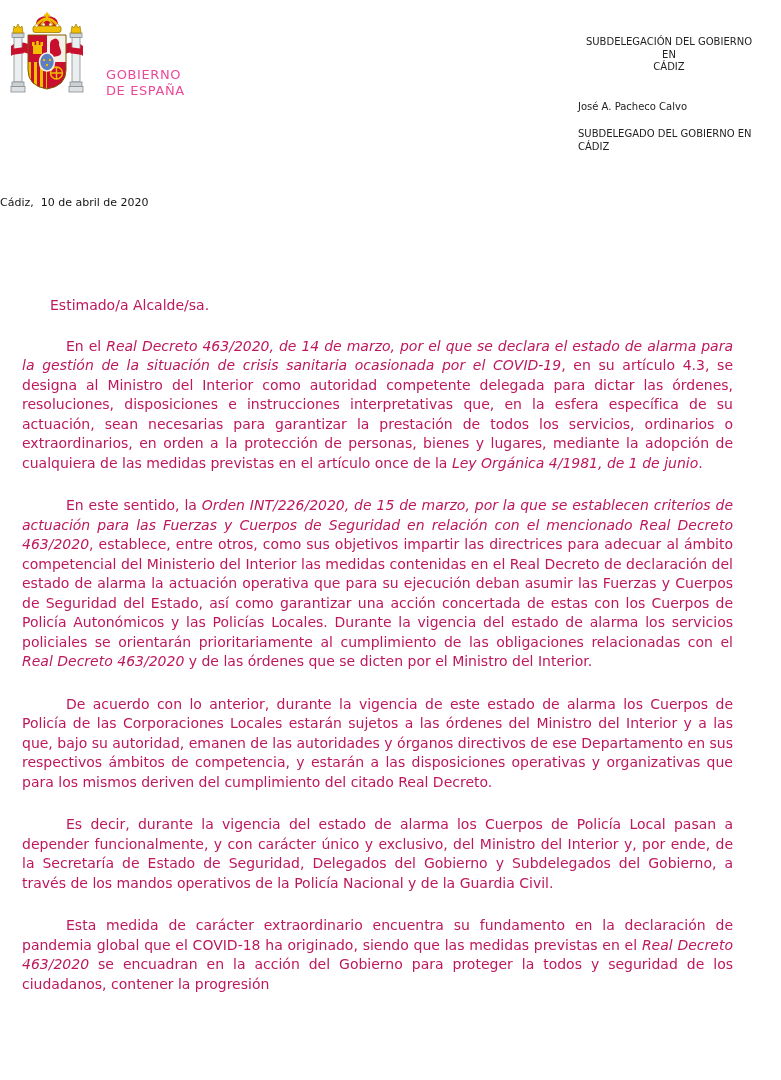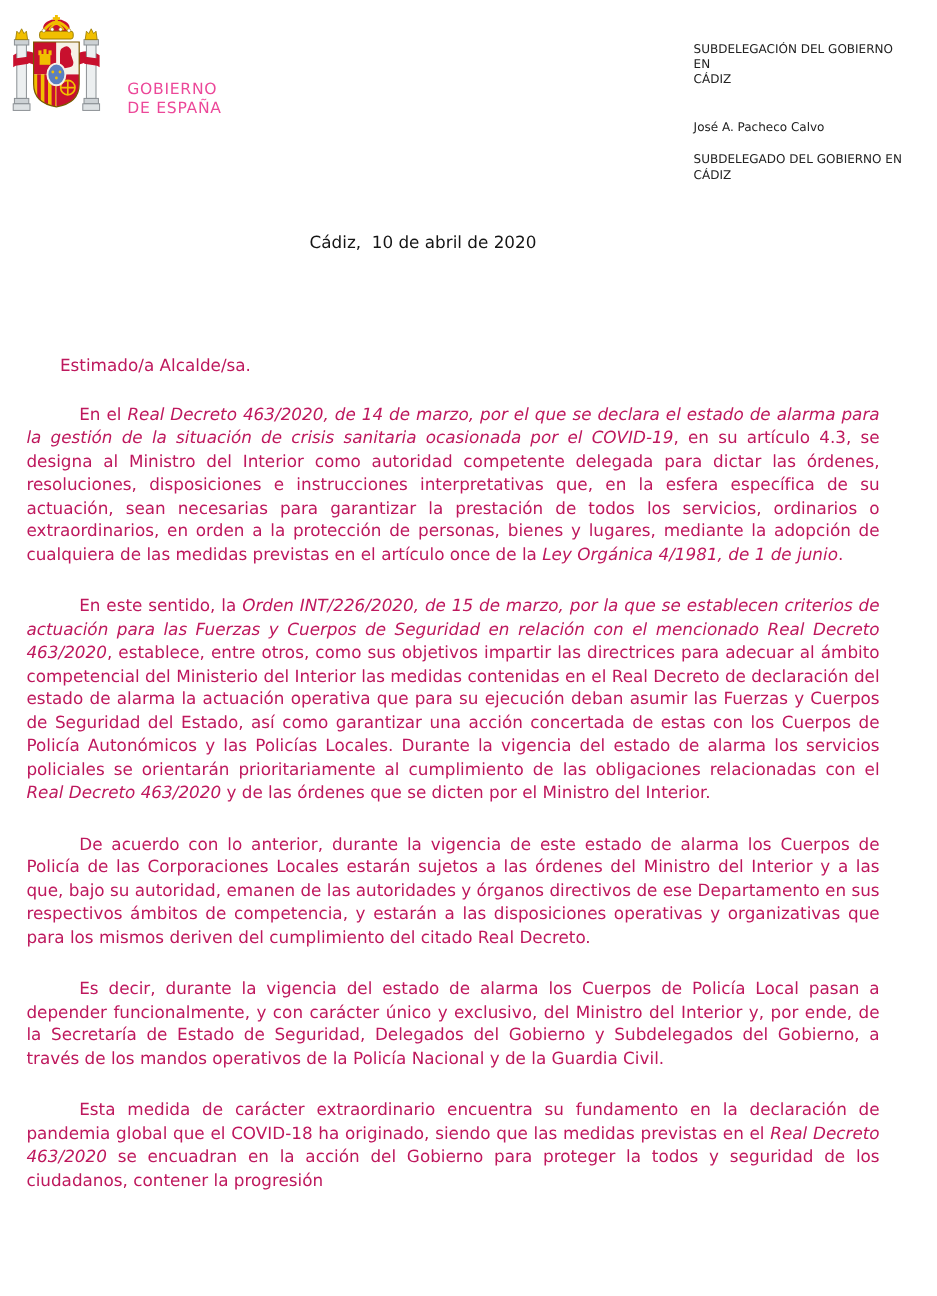--- a/index.html
+++ b/index.html
@@ -30,30 +30,30 @@
   .gov-title{
     margin:55px 0 0 22px;
     font-size:13px;line-height:16px;letter-spacing:0.6px;
     color:#ec4899;white-space:nowrap;
   }
   .right-block{
     width:182px;
     font-size:10px;line-height:12.5px;
     color:#222222;
   }
-  .org-block{margin-top:24px;}
+  .org-block{margin-top:24px;text-align:center;}
   .signer-name{margin-top:27px;}
   .signer-title{margin-top:15px;}
 
   
   .date-line{
     margin-top:40px;
     padding-right:76px;
-    text-align:center;
-    font-size:14px;line-height:20px;
+    text-align:left;
+    font-size:11px;line-height:20px;
     white-space:pre;
     color:#151515;
   }
 
   
   .letter-body{
     margin:83px 48px 0 22px;
     font-size:14px;line-height:19.5px;
     color:#be185d;
   }

